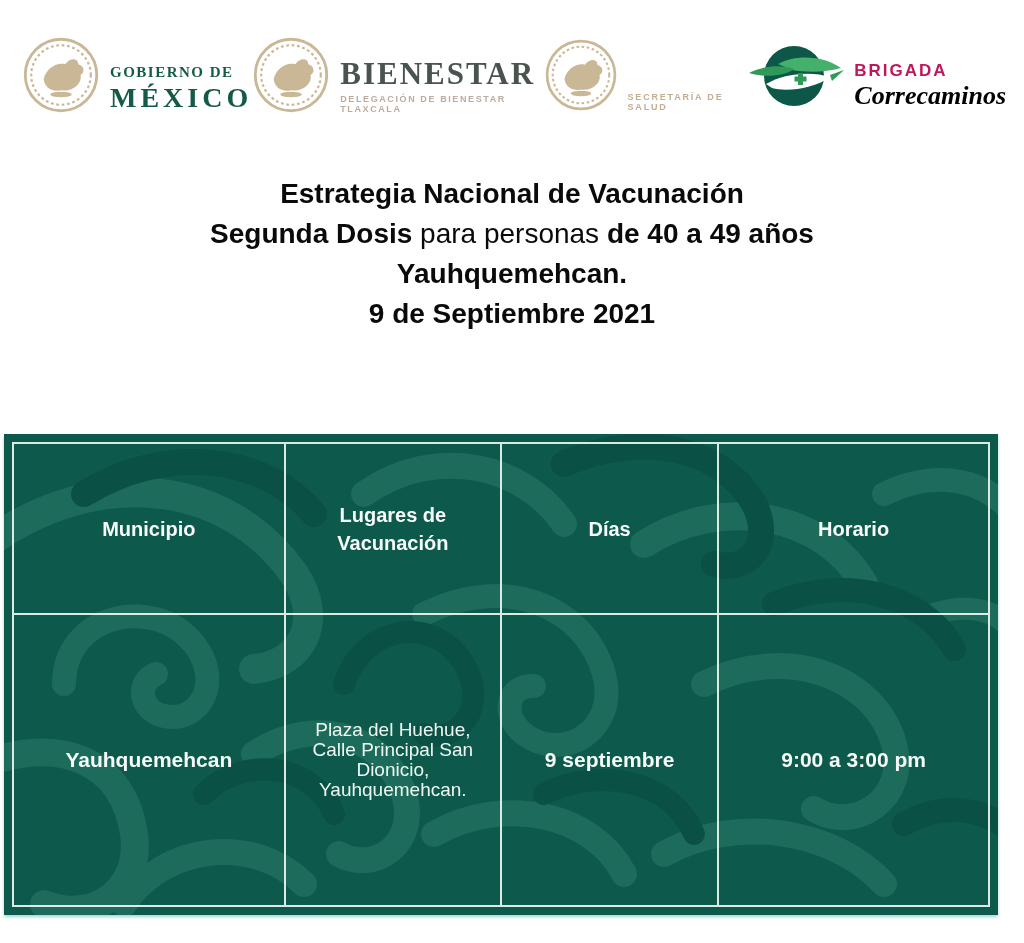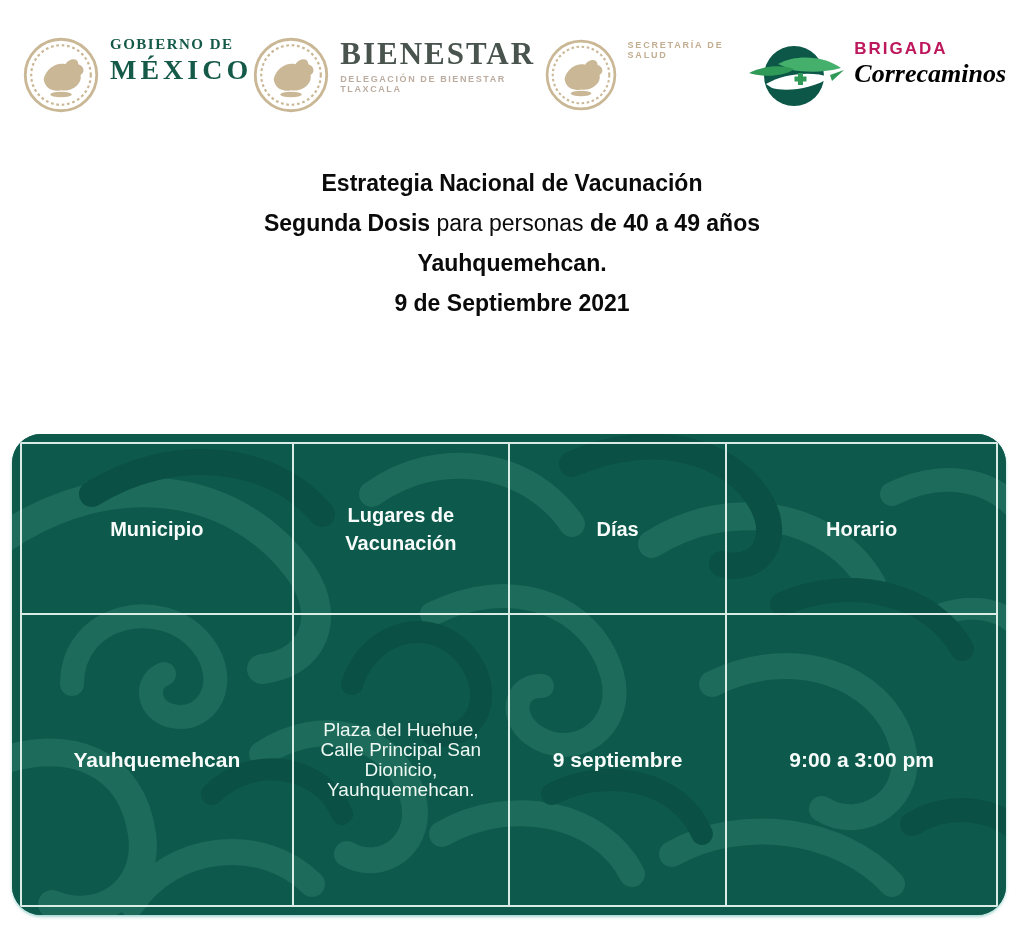--- a/index.html
+++ b/index.html
@@ -8,46 +8,45 @@
     position:relative; width:1024px; height:943px;
     background:#ffffff; overflow:hidden;
     font-family:"Liberation Sans", sans-serif;
   }
 
   
   .logos {
     position:absolute; top:30px; left:22px; right:18px; height:90px;
     display:flex; justify-content:space-between; align-items:center;
   }
-  .logo { display:flex; align-items:flex-start; gap:10px; }
+  .logo { display:flex; align-items:flex-end; gap:10px; }
   .seal { flex:0 0 auto; }
   .gob-text { text-align:left; color:#155948; font-family:"Liberation Serif", serif; }
   .gob-line1 { font-size:15px; font-weight:bold; letter-spacing:1.5px; }
   .gob-line2 { font-size:28px; font-weight:bold; letter-spacing:4px; margin-top:1px; }
   .bien-title { font-size:31px; font-weight:bold; letter-spacing:2px; color:#4a544e; font-family:"Liberation Serif", serif; }
   .bien-sub { font-size:9px; letter-spacing:1.6px; color:#bcaca0; margin-top:2px; font-weight:bold; }
   .salud-title { font-size:29px; font-weight:bold; letter-spacing:1px; color:#15594a; font-family:"Liberation Serif", serif; }
   .salud-sub { font-size:9px; letter-spacing:1.8px; color:#c2ad90; margin-top:2px; font-weight:bold; }
   .brig-line1 { font-size:17px; font-weight:bold; letter-spacing:2px; color:#be185d; }
   .brig-line2 { font-size:26px; font-weight:bold; font-style:italic; color:#000000; font-family:"Liberation Serif", serif; margin-top:0px; }
 
   
   .doc-title {
-    position:absolute; top:163px; left:0; right:0;
+    position:absolute; top:174px; left:0; right:0;
     text-align:center; color:#0a0a0a;
-    font-size:23px; line-height:40px; font-weight:bold;
+    font-size:28px; line-height:40px; font-weight:bold;
   }
   .doc-title .normal { font-weight:normal;text-align:right; }
 
   
   .vax-table {
-    position:absolute; left:12px; top:434px; width:994px; height:481px;
+    position:absolute; left:4px; top:434px; width:994px; height:481px;
     background:#0d594b; overflow:hidden;
     box-shadow:0 2px 3px rgba(90,180,170,0.55);
-    border-radius:29px;
   }
   .pattern-layer { position:absolute; inset:0; }
   .grid {
     position:absolute; inset:8px;
     border:2px solid rgba(235,246,242,0.92);
     display:grid;
     grid-template-columns:27.9fr 22.2fr 22.3fr 27.6fr;
     grid-template-rows:171px 1fr;
   }
   .cell {

